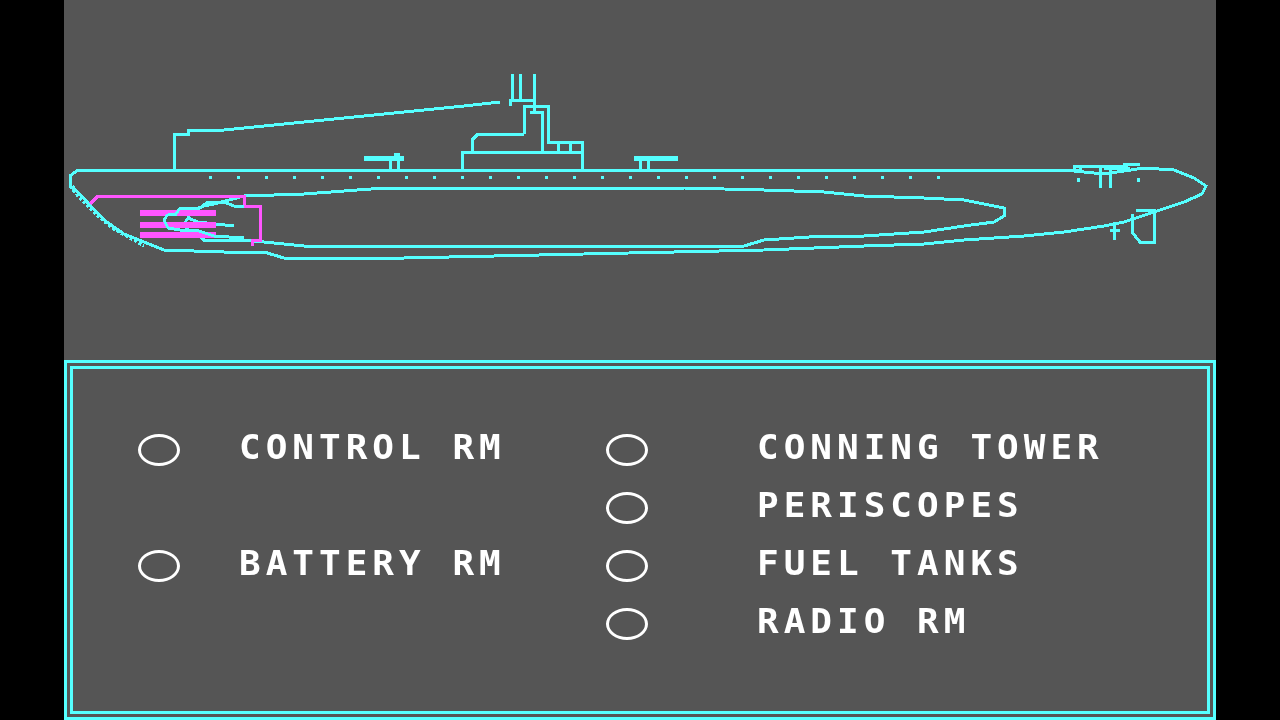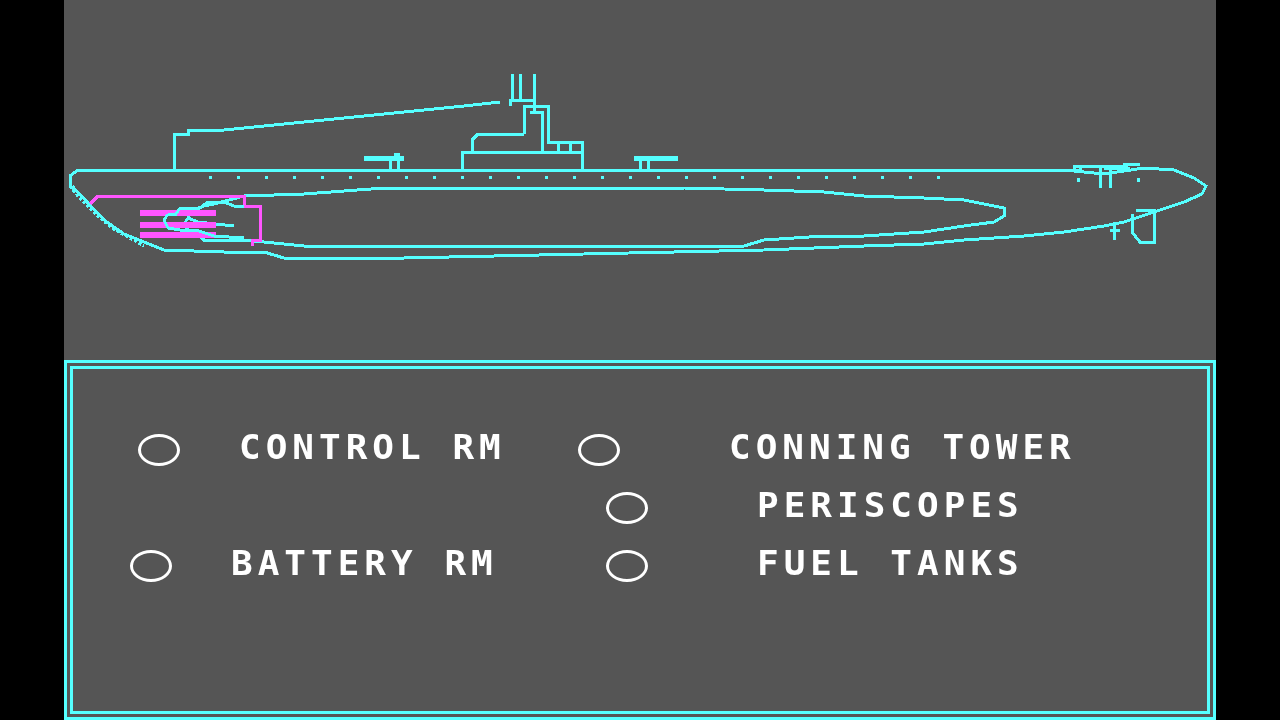--- a/index.html
+++ b/index.html
@@ -105,33 +105,37 @@
     </svg>
   </div>
 
   <div class="panel">
     <div class="panel-inner">
 
       <div class="option" style="left:65px;top:65px;width:400px;">
         <span class="radio"></span>
         <span class="label" style="left:101px;">CONTROL RM</span>
       </div>
-      <div class="option" style="left:57px;top:181px;width:400px;">
+      <div class="option" style="left:65px;top:181px;width:400px;">
         <span class="radio"></span>
         <span class="label" style="left:101px;">BATTERY RM</span>
       </div>
 
-      <div class="option" style="left:505px;top:65px;width:540px;">
+      <div class="option" style="left:533px;top:65px;width:540px;">
         <span class="radio"></span>
         <span class="label" style="left:151px;">CONNING TOWER</span>
       </div>
       <div class="option" style="left:533px;top:181px;width:540px;">
         <span class="radio"></span>
         <span class="label" style="left:151px;">FUEL TANKS</span>
       </div>
       <div class="option" style="left:533px;top:123px;width:540px;">
         <span class="radio"></span>
         <span class="label" style="left:151px;">PERISCOPES</span>
       </div>
+      <div class="option" style="left:533px;top:239px;width:540px;">
+        <span class="radio"></span>
+        <span class="label" style="left:151px;">RADIO RM</span>
+      </div>
 
     </div>
   </div>
 </div>
 
 </body></html>

